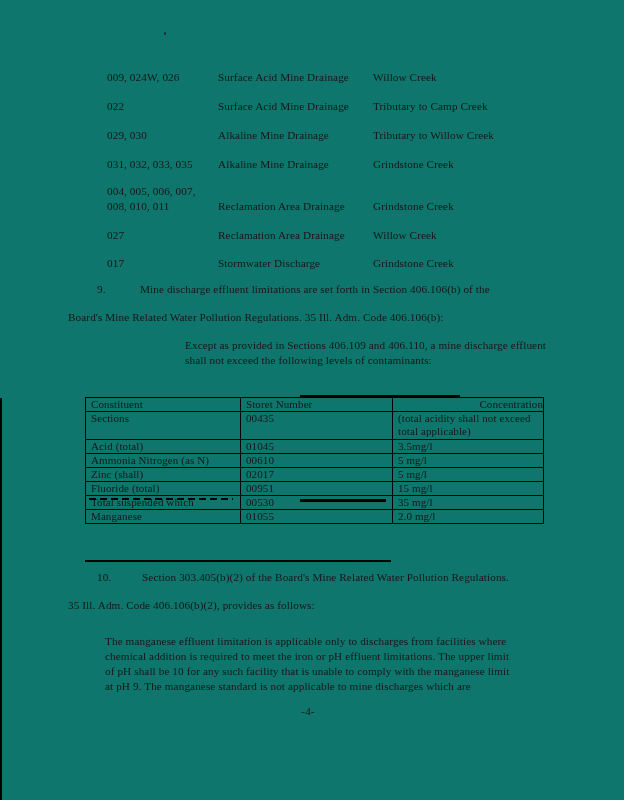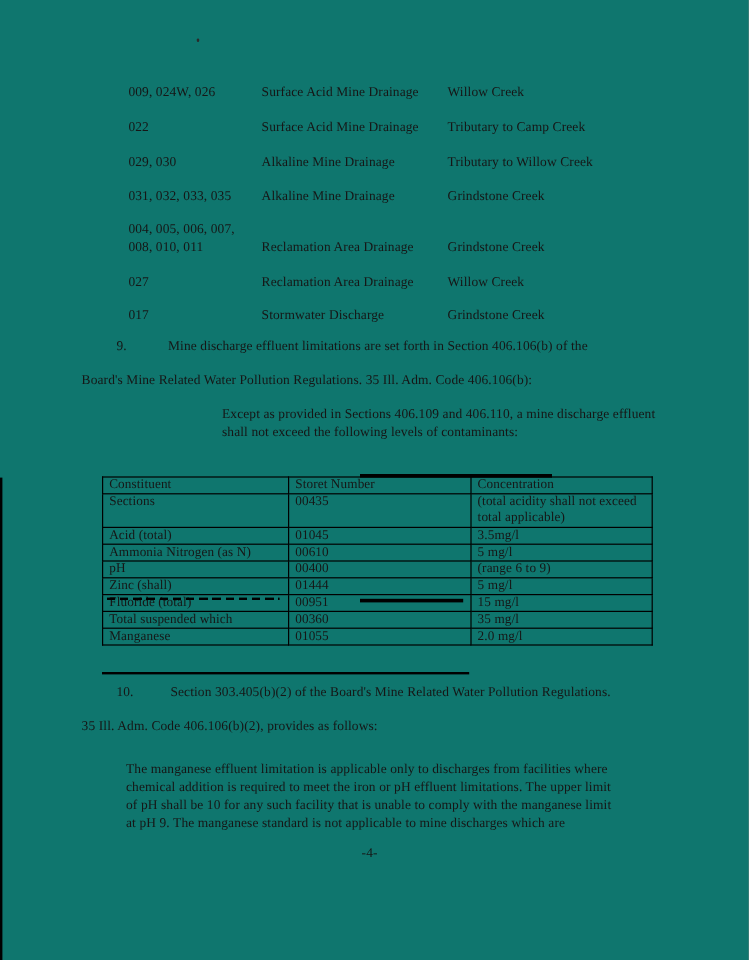--- a/index.html
+++ b/index.html
@@ -42,21 +42,21 @@
   table.effluent td, table.effluent th {
     border:1px solid #000;
     padding:0 0 0 5px;
     text-align:left;
     vertical-align:top;
     font-weight:normal;
     line-height:13px;
   }
   table.effluent .c1 { width:149px; }
   table.effluent .c2 { width:146px; }
-  table.effluent .c3 { width:145px; }
+  table.effluent .c3 { width:145px;text-align:right; }
   table.effluent tr    { height:14px; }
   table.effluent tr.tall { height:28px; }
 
   
   .artifact { position:absolute; background:#000; }
   .artifact-dash {
     position:absolute; height:2px;
     background:repeating-linear-gradient(90deg,#000 0 7px,transparent 7px 11px);
   }
   .page-number { position:absolute; left:0; top:705px; width:616px; text-align:center; }
@@ -127,37 +127,32 @@
         <td>Acid (total)</td>
         <td>01045</td>
         <td>3.5mg/l</td>
       </tr>
       <tr>
         <td>Ammonia Nitrogen (as N)</td>
         <td>00610</td>
         <td>5 mg/l</td>
       </tr>
       <tr>
-        <td>pH</td>
-        <td>00400</td>
-        <td>(range 6 to 9)</td>
-      </tr>
-      <tr>
         <td>Zinc (shall)</td>
-        <td>01444</td>
+        <td>02017</td>
         <td>5 mg/l</td>
       </tr>
       <tr>
         <td>Fluoride (total)</td>
         <td>00951</td>
         <td>15 mg/l</td>
       </tr>
       <tr>
         <td>Total suspended which</td>
-        <td>00360</td>
+        <td>00530</td>
         <td>35 mg/l</td>
       </tr>
       <tr>
         <td>Manganese</td>
         <td>01055</td>
         <td>2.0 mg/l</td>
       </tr>
     </tbody>
       </table>
 

